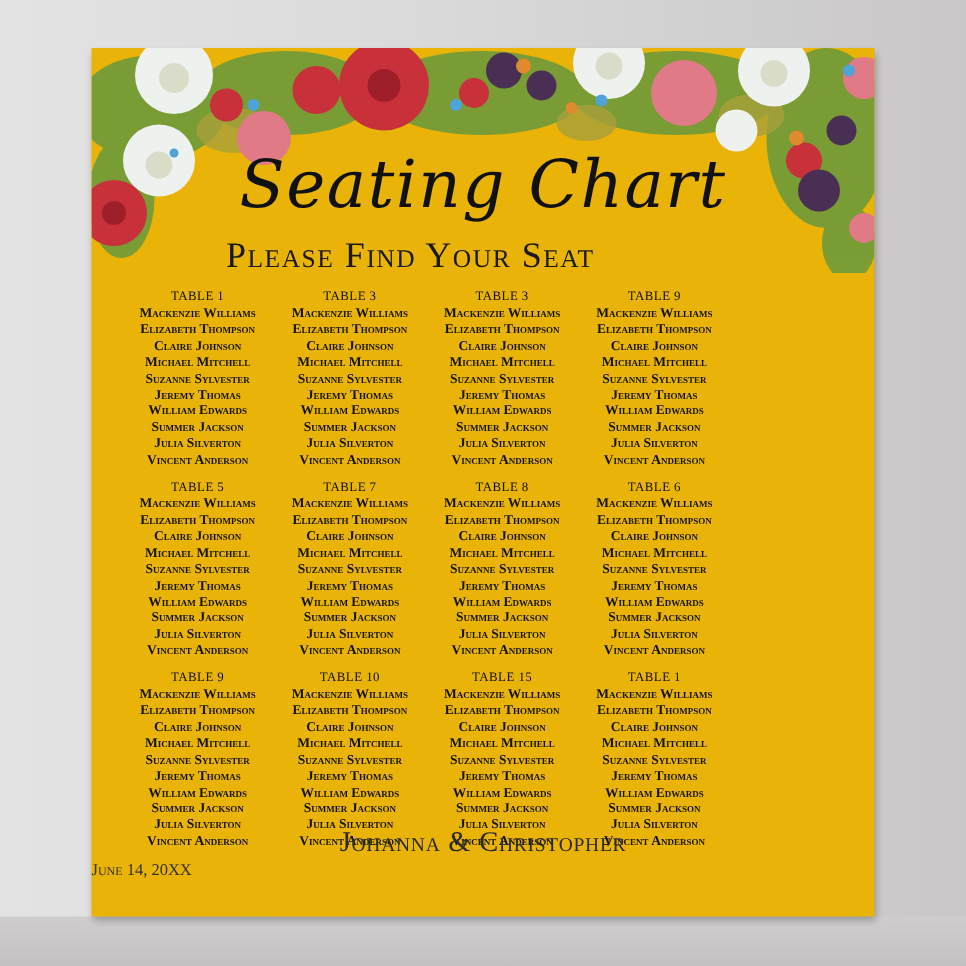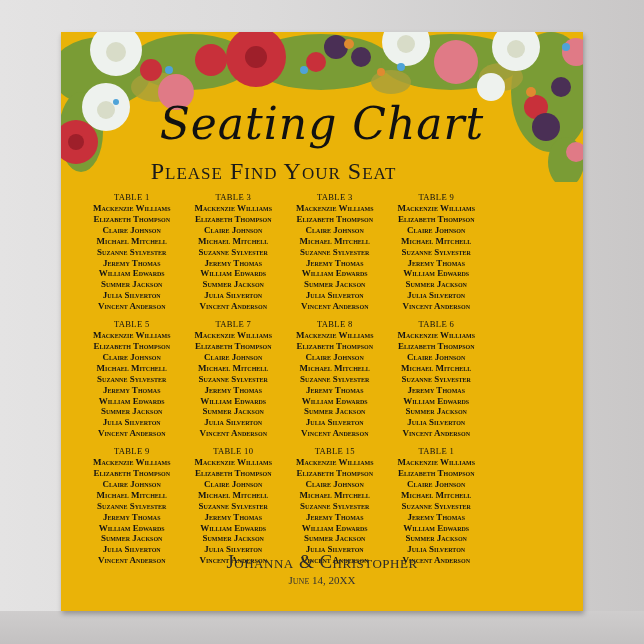--- a/index.html
+++ b/index.html
@@ -43,21 +43,21 @@
   .guest {
     font-family: "Liberation Serif", serif; font-weight: bold; font-variant: small-caps;
     font-size: 9px; color: #141414; line-height: 10.9px; white-space: nowrap;
   }
   .couple {
     position: absolute; left: 0; top: 519px; width: 522px; text-align: center;
     font-family: "Liberation Serif", serif; font-variant: small-caps;
     font-size: 19px; color: #2a2a2a; letter-spacing: 0.5px;
   }
   .date {
-    position: absolute; left: 0; top: 542px; width: 522px; text-align: center;
+    position: absolute; left: 0; top: 542px; width: 522px; text-align: left;
     font-family: "Liberation Serif", serif; font-variant: small-caps;
     font-size: 11px; color: #333;
   }
 </style>
 </head>
 <body>
 
 <div class="wall-bottom"></div>
 
 <div class="poster">

